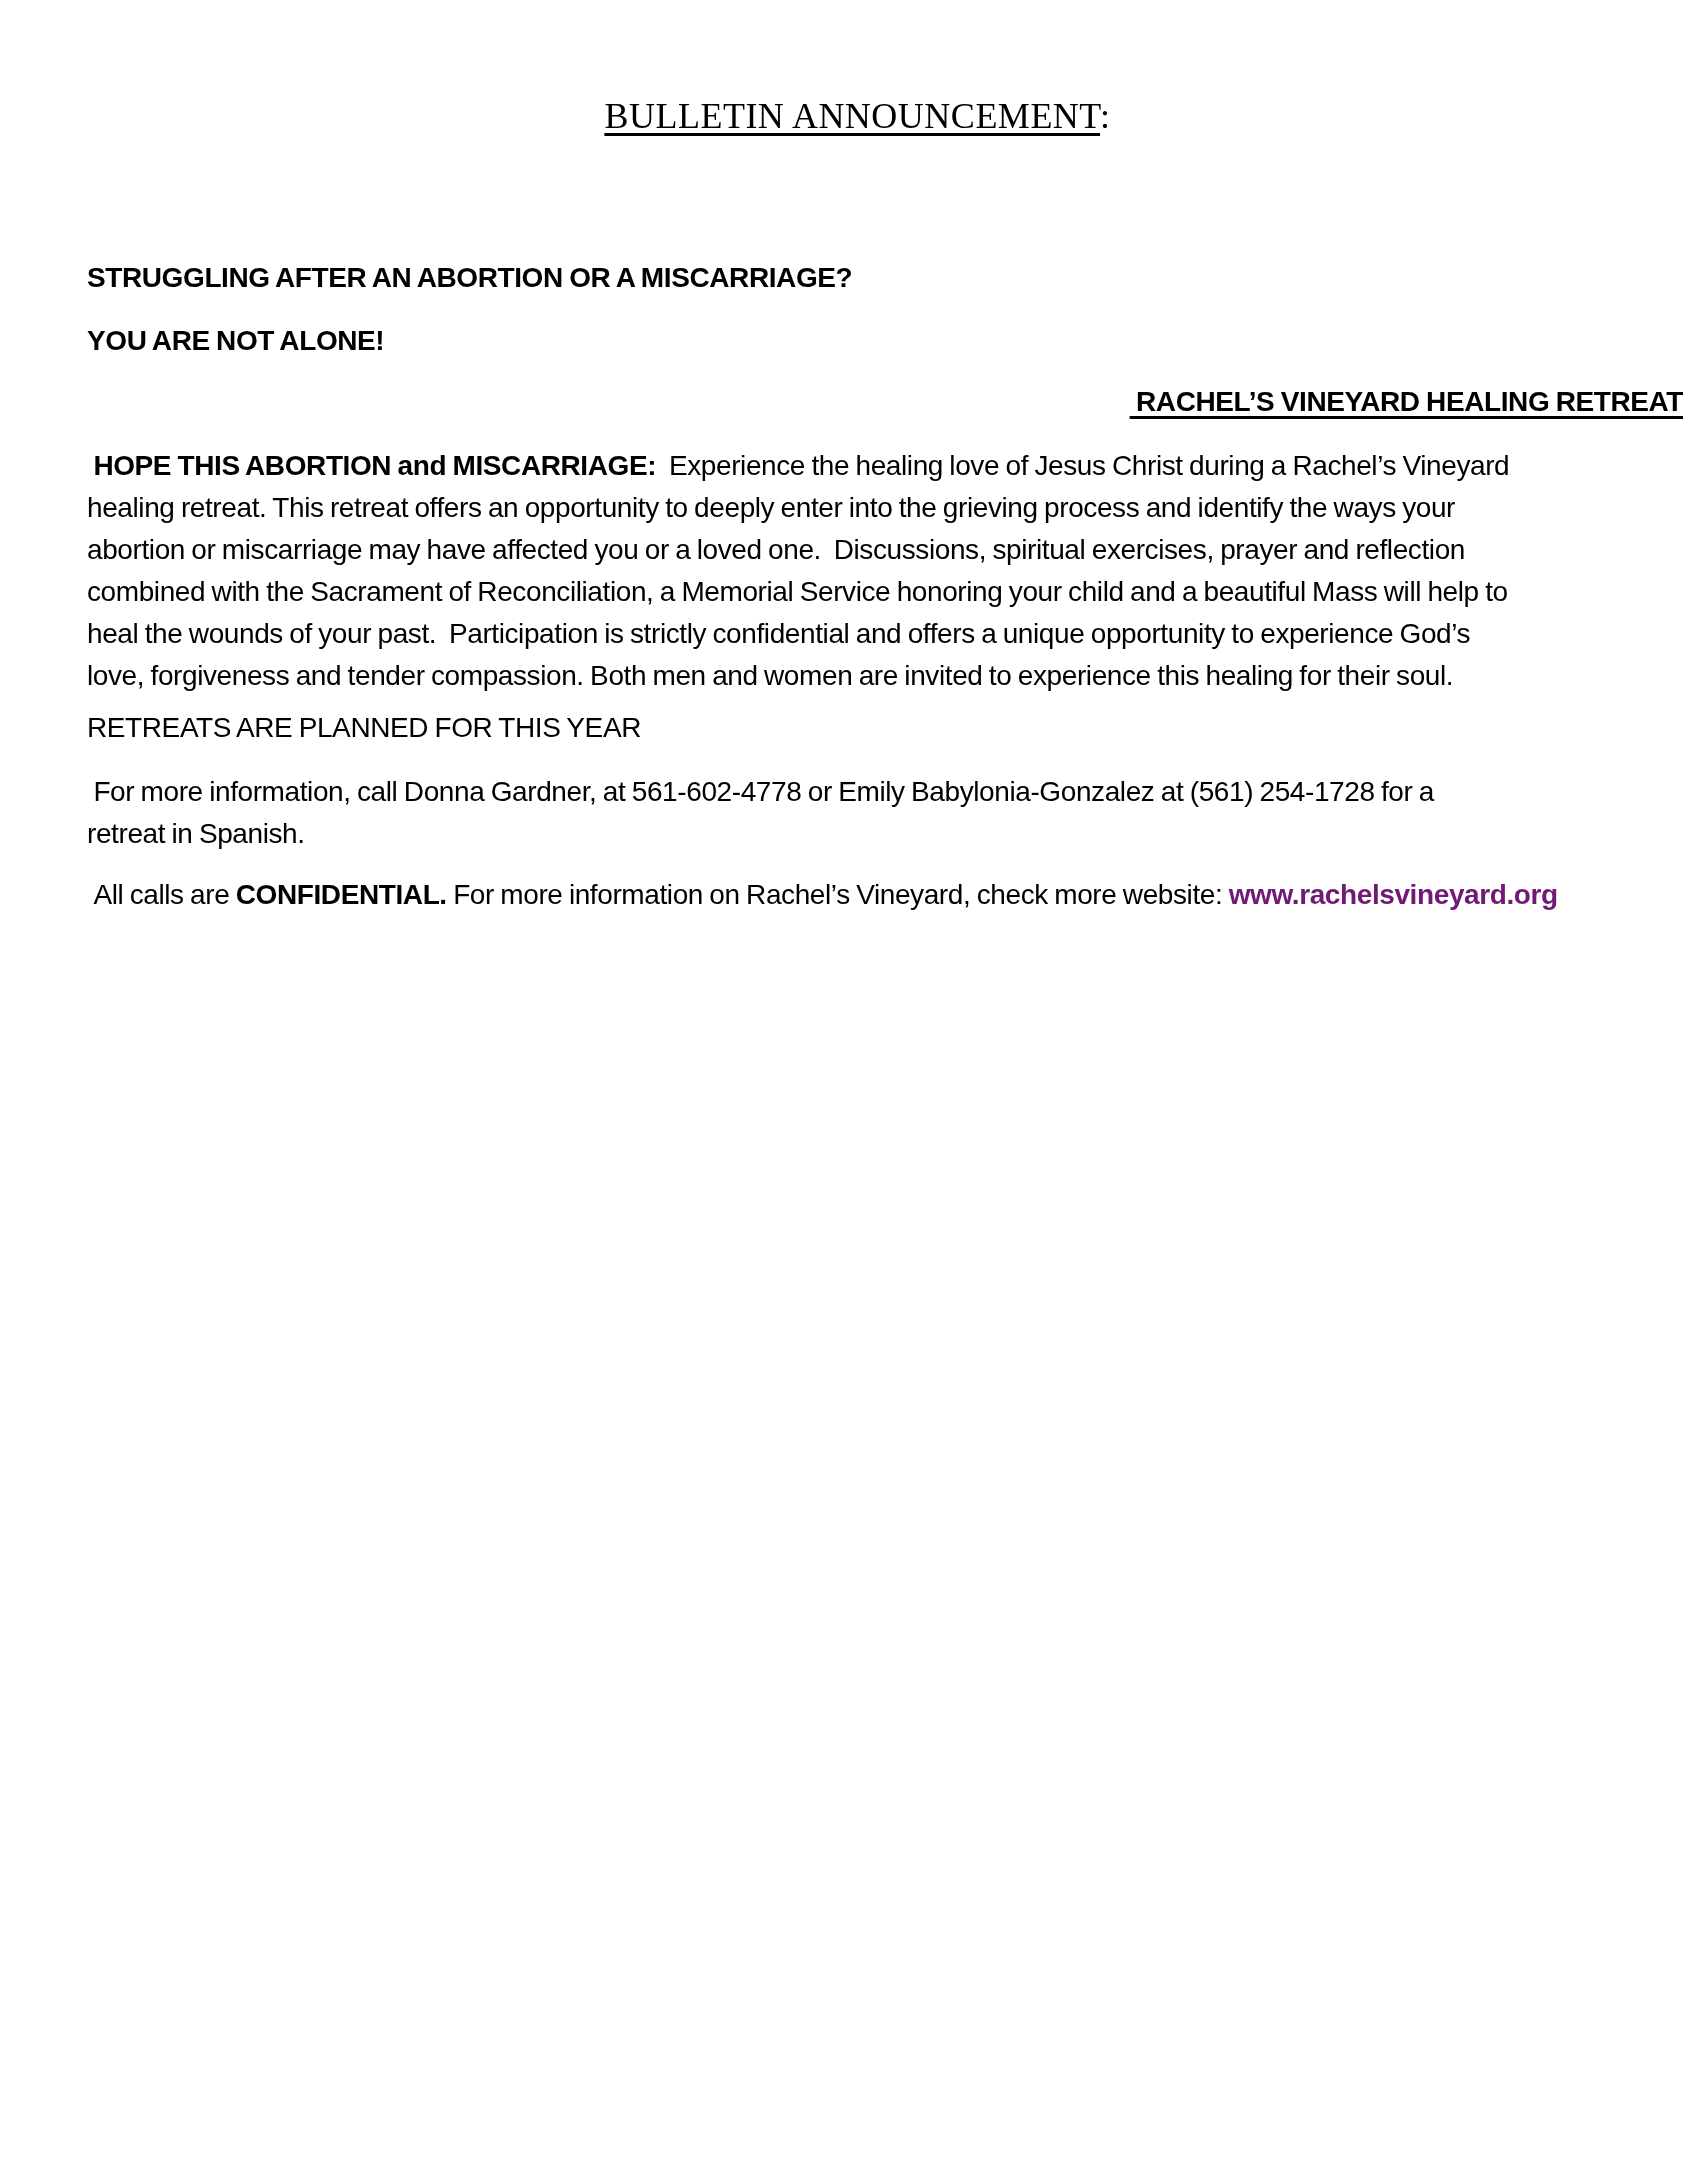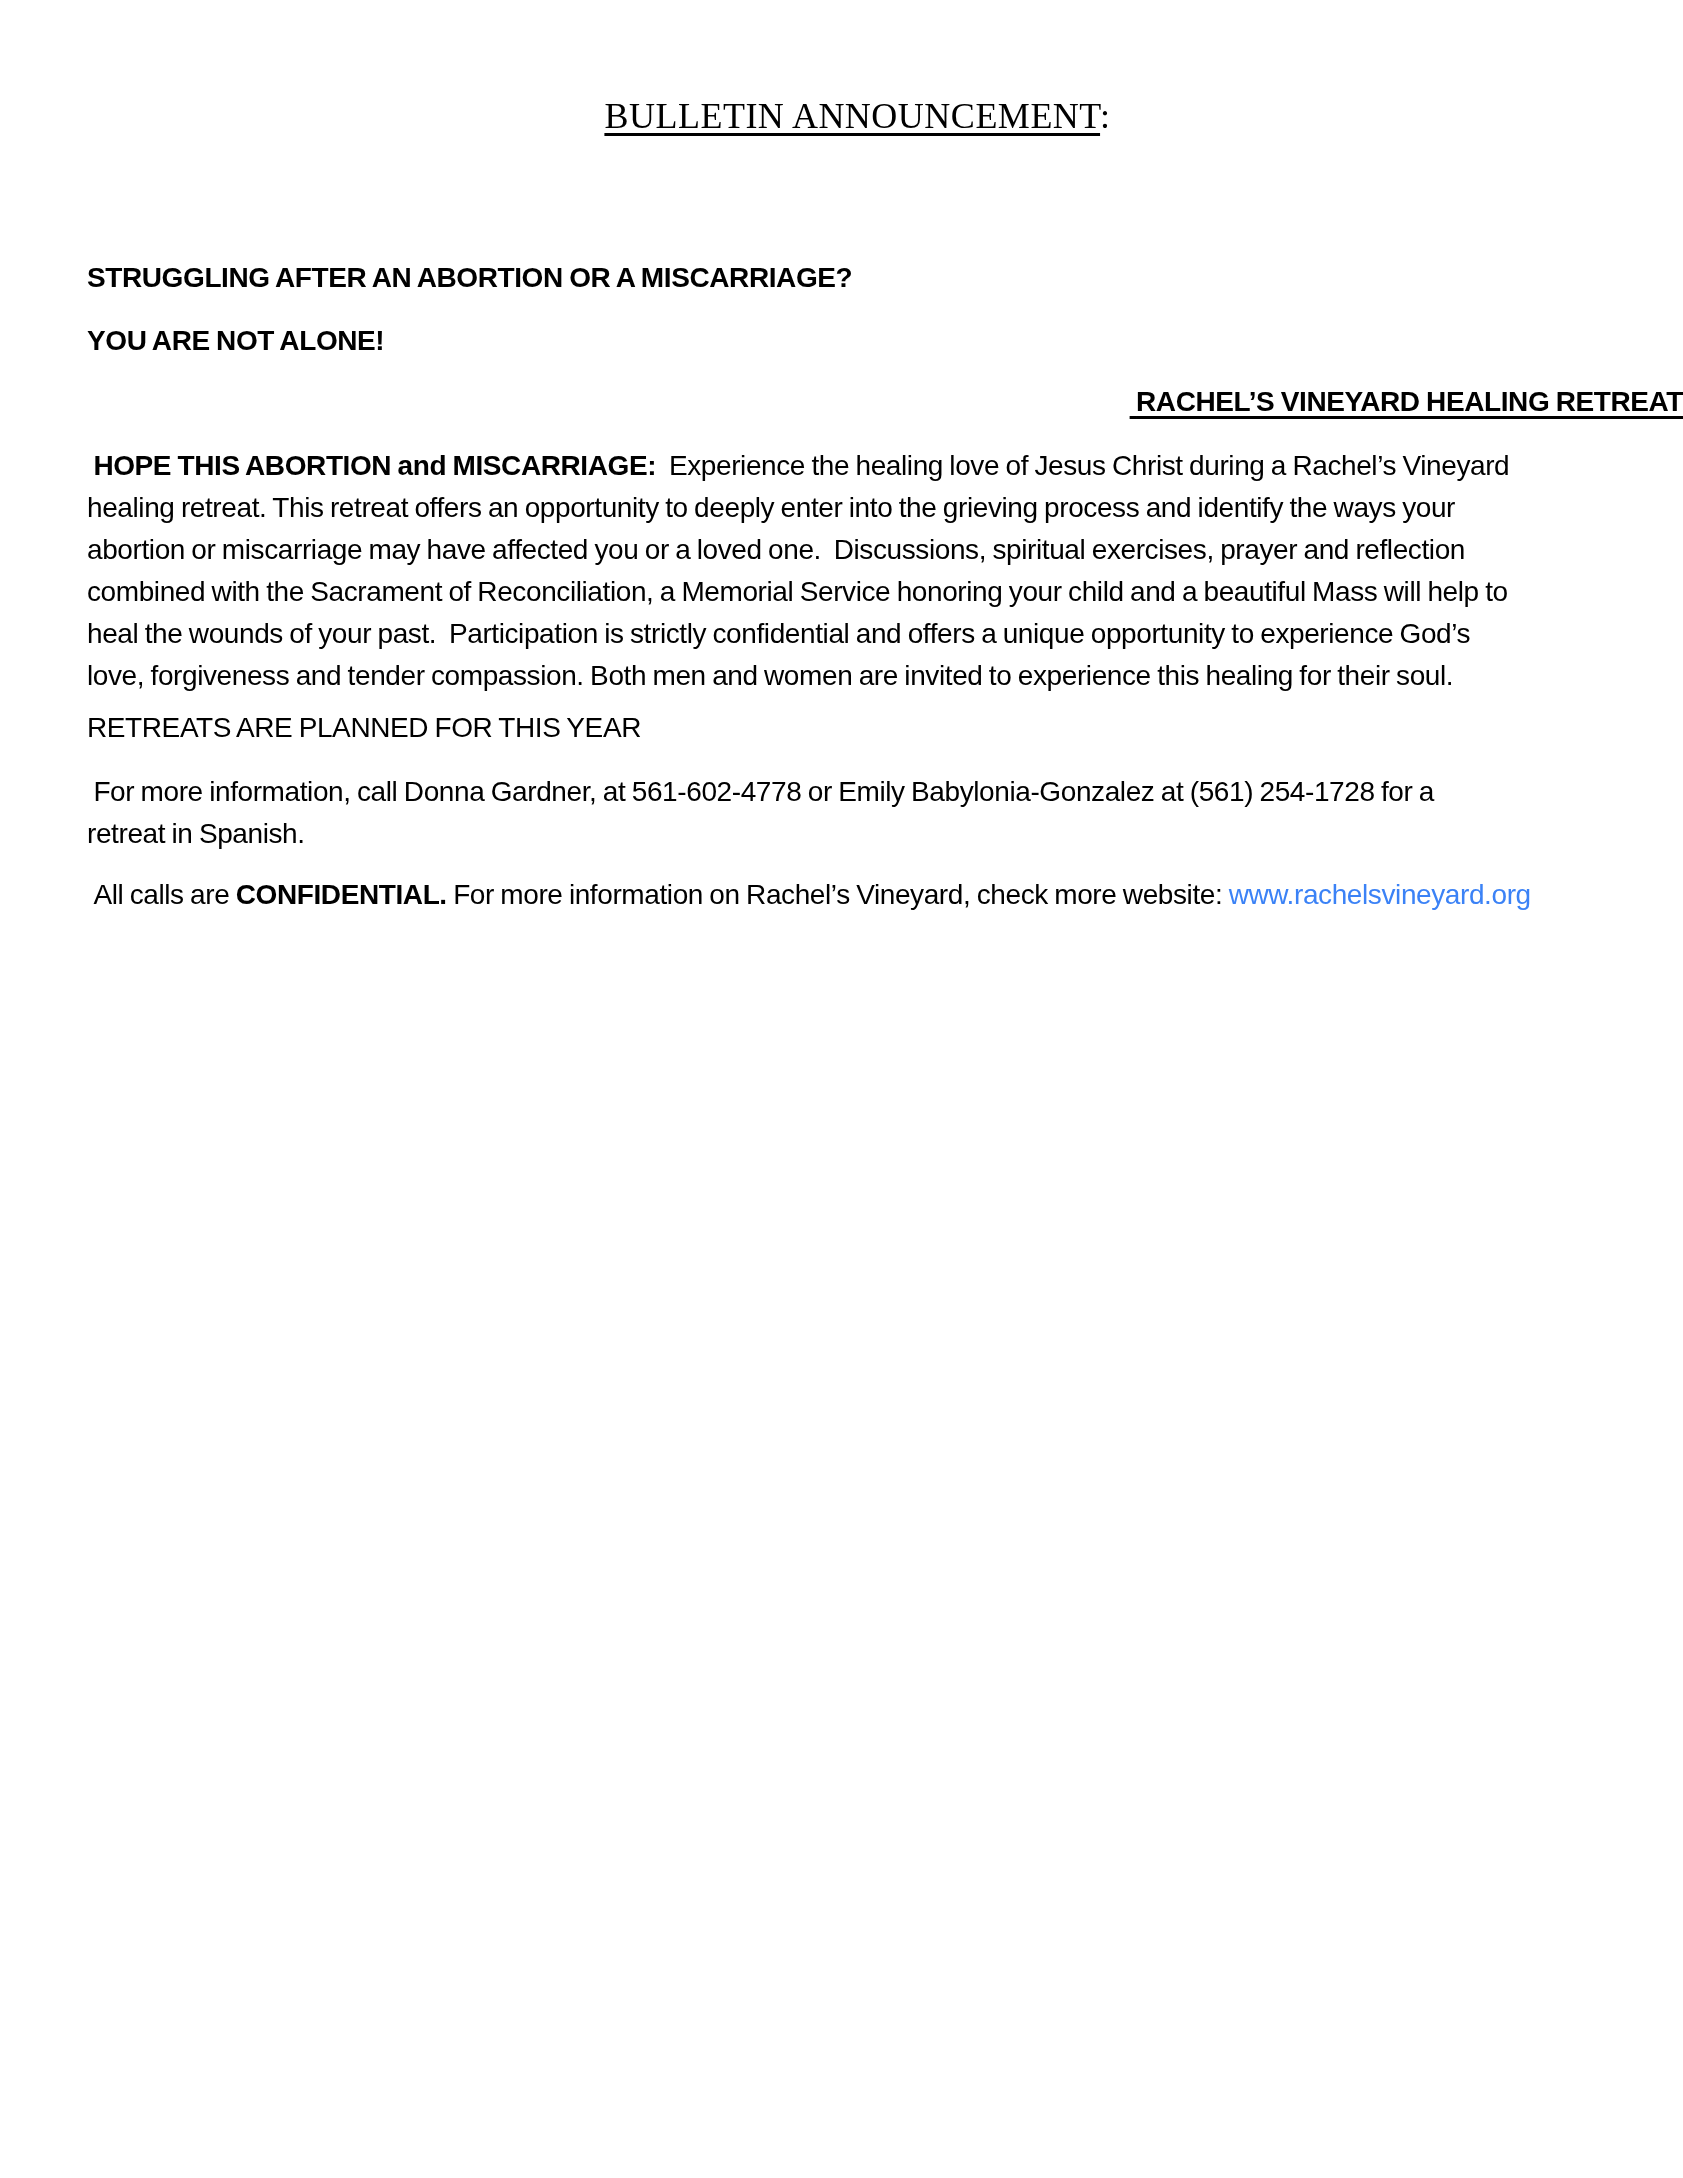--- a/index.html
+++ b/index.html
@@ -71,16 +71,16 @@
 abortion or miscarriage may have affected you or a loved one.  Discussions, spiritual exercises, prayer and reflection
 combined with the Sacrament of Reconciliation, a Memorial Service honoring your child and a beautiful Mass will help to
 heal the wounds of your past.  Participation is strictly confidential and offers a unique opportunity to experience God’s
 love, forgiveness and tender compassion. Both men and women are invited to experience this healing for their soul.</span></div>
 
   <div class="block p-retreats">RETREATS ARE PLANNED FOR THIS YEAR</div>
 
   <div class="block p-contact"><span> For more information, call </span><span style="font-weight: normal;">Donna Gardner</span><span>, at 561-602-4778 or </span><span style="font-weight: normal;">Emily Babylonia-Gonzalez</span><span> at (561) 254-1728 for a
 retreat in Spanish.</span></div>
 
-  <div class="block p-confidential"><span> All calls are </span><span style="font-weight: bold;">CONFIDENTIAL.</span><span> For more information on Rachel’s Vineyard, check more website: </span><span style="font-weight: normal; color: #3b82f6; text-align: right;">www.rachelsvineyard.org</span></div>
+  <div class="block p-confidential"><span> All calls are </span><span style="font-weight: bold;">CONFIDENTIAL.</span><span> For more information on Rachel’s Vineyard, check more website: </span><span style="font-weight: bold; color: #701a75; text-align: right;">www.rachelsvineyard.org</span></div>
 
 </div>
 
 
 </body></html>

